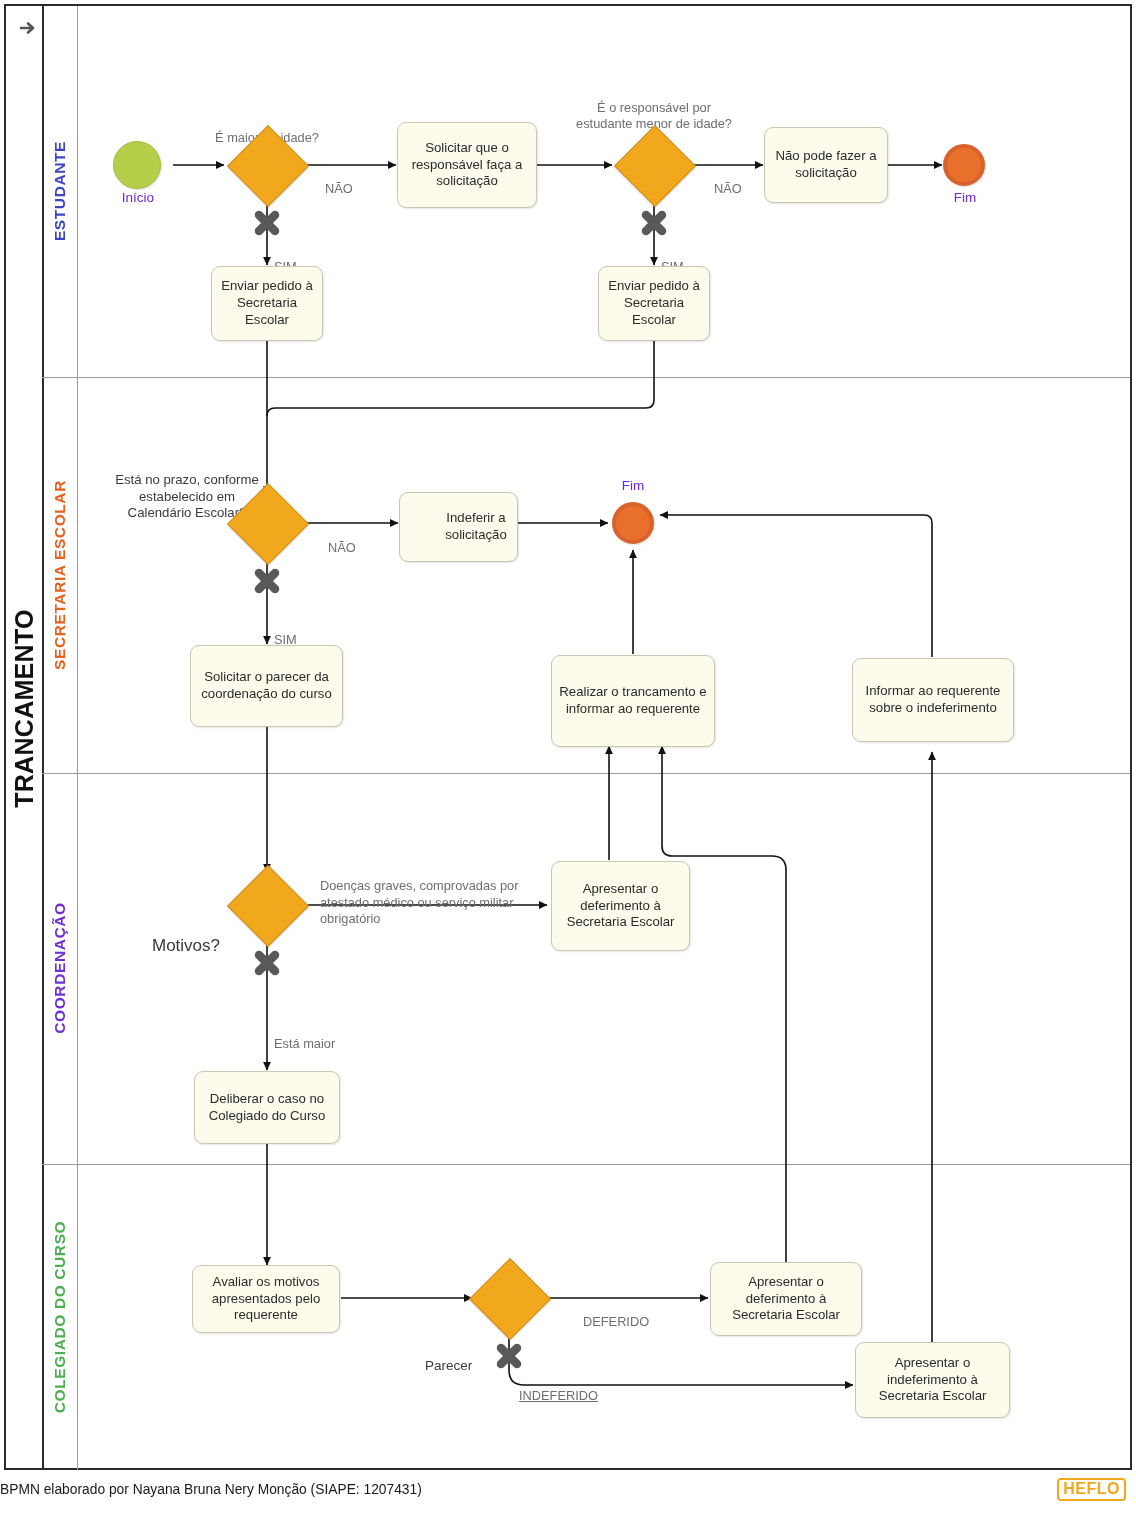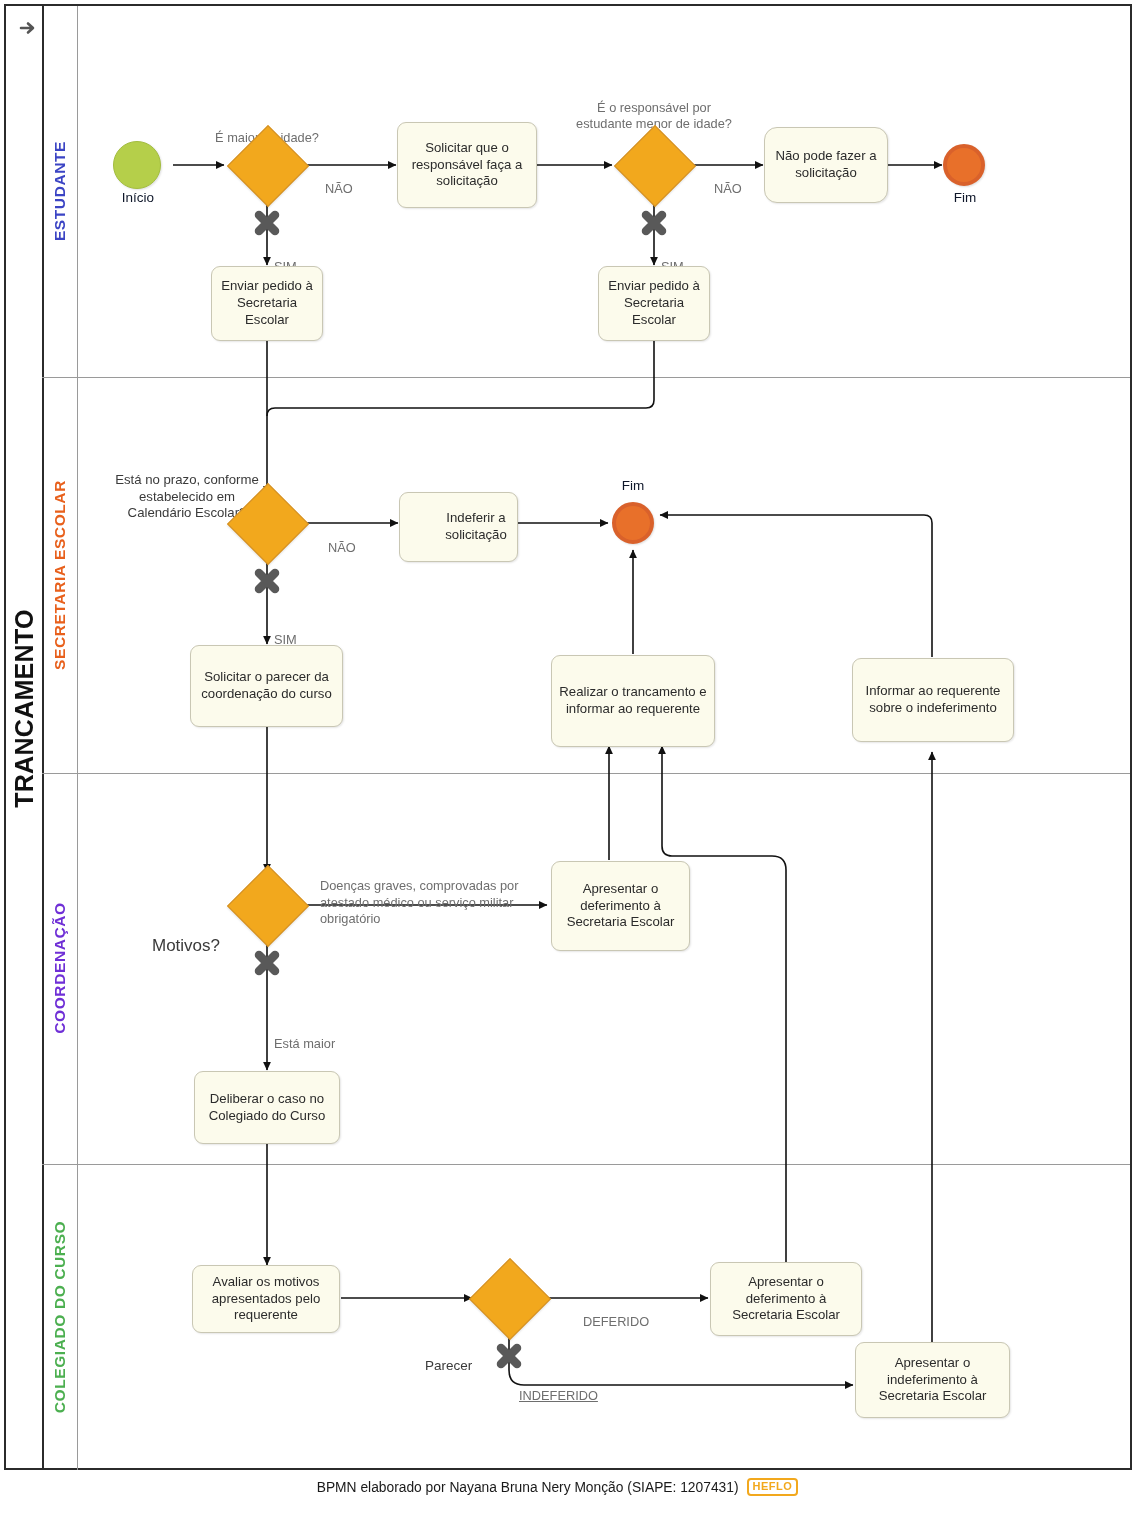--- a/index.html
+++ b/index.html
@@ -138,21 +138,21 @@
     width: 42px; height: 42px;
     border-radius: 50%;
     background: #e8702a;
     border: 4px solid #d9612b;
     box-shadow: 1px 1px 2px rgba(0,0,0,0.12);
   }
 
   .node-caption {
     position: absolute;
     font-size: 13.5px;
-    color: #0f172a;
+    color: #6d28d9;
     text-align: center;
     white-space: nowrap;
   }
 
   
   .flow-label {
     position: absolute;
     font-size: 12.8px;
     color: #6e6e6e;
     white-space: nowrap;
@@ -170,32 +170,32 @@
   }
 
   
   .footer {
     position: absolute;
     left: 0;
     top: 1478px;
     width: 1136px;
     display: flex;
     align-items: center;
-    justify-content: center;
+    justify-content: space-between;
     gap: 8px;
-    padding-right: 21px;
+    padding-right: 10px;
     box-sizing: border-box;
     font-size: 13.8px;
     color: #1a1a1a;
   }
   .heflo-logo {
     border: 2px solid #f2a81d;
     border-radius: 4px;
     color: #f2a81d;
-    font-size: 11px;
+    font-size: 16px;
     font-weight: bold;
     letter-spacing: 0.5px;
     padding: 1px 4px 2px 4px;
     line-height: 1;
   }
 </style>
 </head>
 <body>
 
 <div id="page">
@@ -306,21 +306,21 @@
     <div class="gateway"></div>
     <div class="gateway-x">
       <svg width="34" height="34" viewBox="0 0 34 34" aria-hidden="true">
         <path d="M9,9 L25,25 M25,9 L9,25" stroke="#595959" stroke-width="8.5" stroke-linecap="round"></path>
       </svg>
     </div>
   </div>
   <div class="node flow-label" style="left:714px; top:141px;">NÃO</div>
   <div class="node flow-label" style="left:661px; top:219px;">SIM</div>
 
-  <div class="node task" style="left:764px; top:127px; width:124px; height:76px;border-radius:13px;">Não pode fazer a solicitação</div>
+  <div class="node task" style="left:764px; top:127px; width:124px; height:76px;">Não pode fazer a solicitação</div>
 
   <div class="node task" style="left:598px; top:266px; width:112px; height:75px;">Enviar pedido à Secretaria Escolar</div>
 
   <div class="node event-end" style="left:943px; top:144px;"></div>
   <div class="node node-caption" style="left:918px; top:190px; width:94px;">Fim</div>
 
   <div class="node flow-label multi dark" style="left:107px; top:432px; width:160px; text-align:center; font-size:13.2px;">Está no prazo, conforme estabelecido em Calendário Escolar?</div>
   <div class="node" style="left:239px; top:495px; width:56px; height:56px;">
     <div class="gateway"></div>
     <div class="gateway-x">

